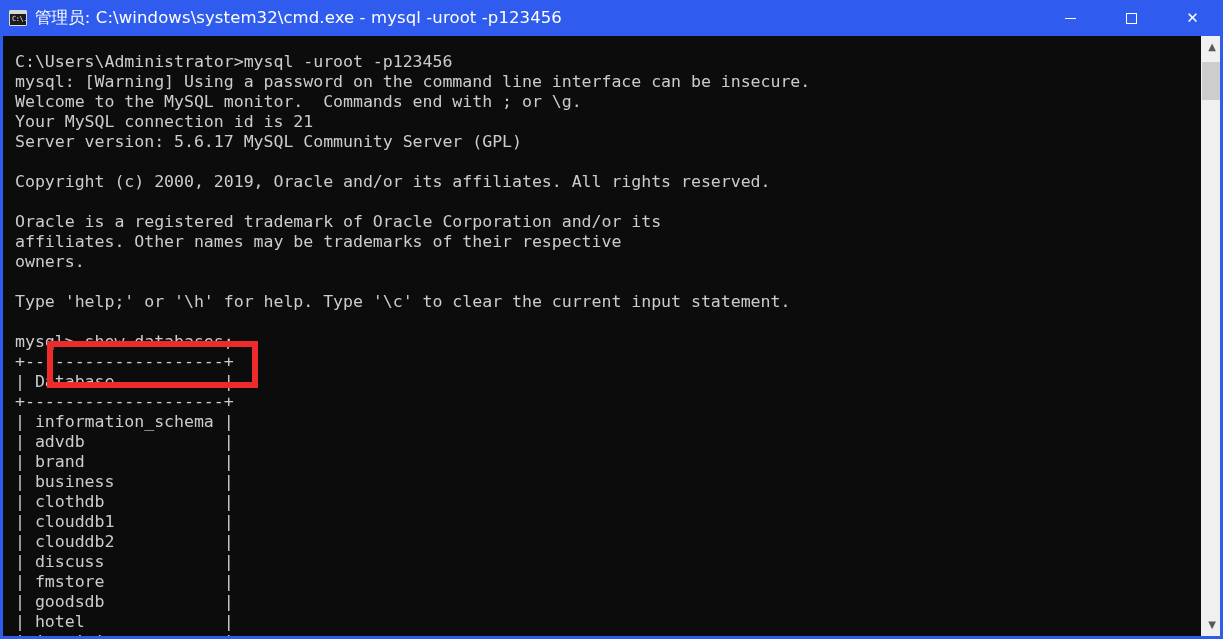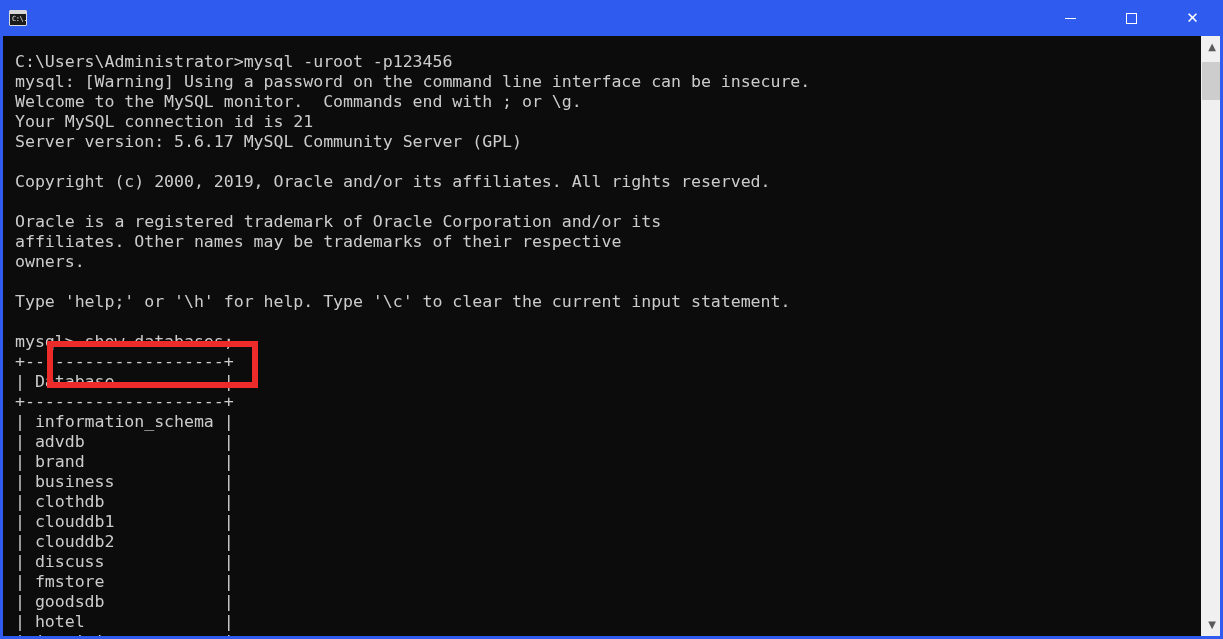--- a/index.html
+++ b/index.html
@@ -219,20 +219,21 @@
 </style>
 </head>
 <body>
 
 <div id="cmd-window">
 
   <div id="title-bar">
     <div id="title-icon">
       <span id="title-icon-text">C:\.</span>
     </div>
+    <div id="title-text">管理员: C:\windows\system32\cmd.exe - mysql  -uroot -p123456</div>
 
     <div id="window-controls">
       <div class="win-ctrl" id="btn-minimize">
         <div class="glyph">
             <span class="bar"></span>
           </div>
       </div>
       <div class="win-ctrl" id="btn-maximize">
         <div class="glyph">
             <span class="box"></span>

